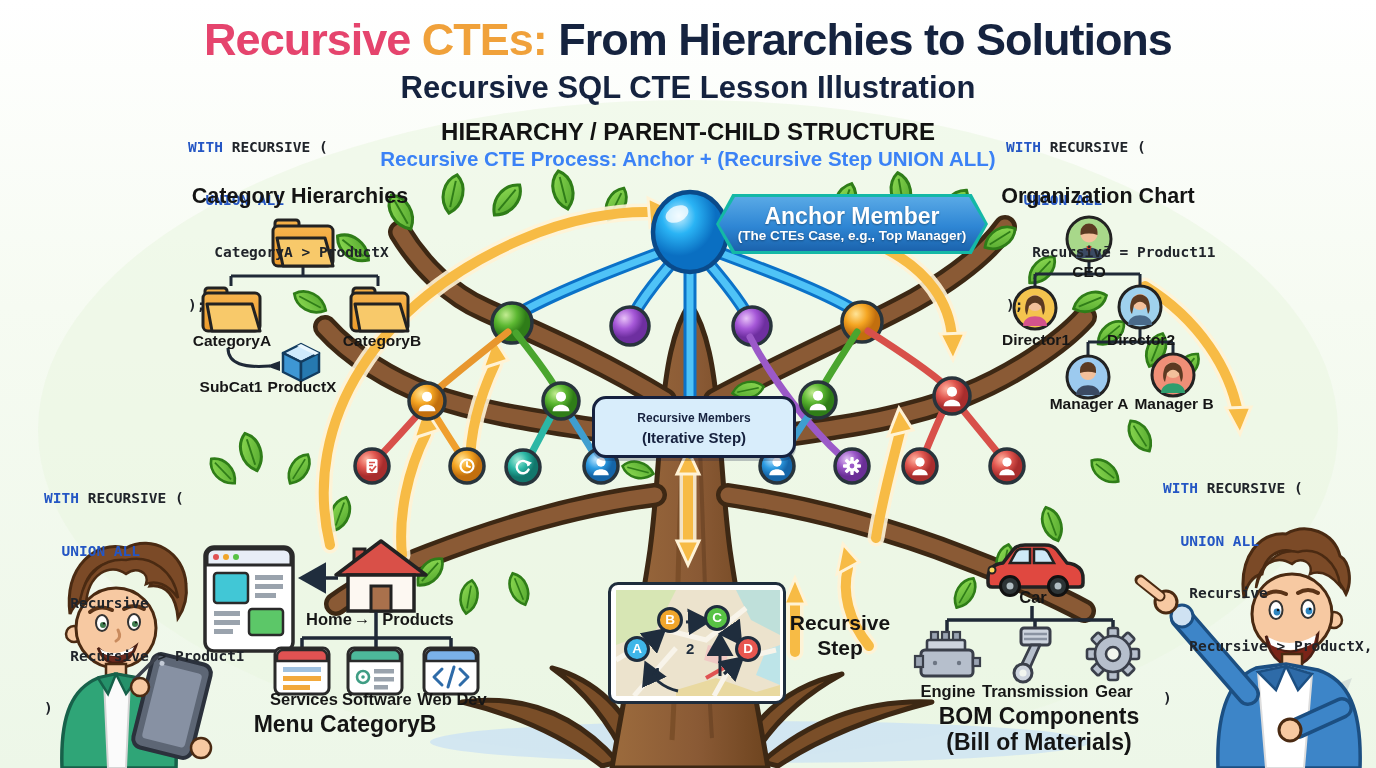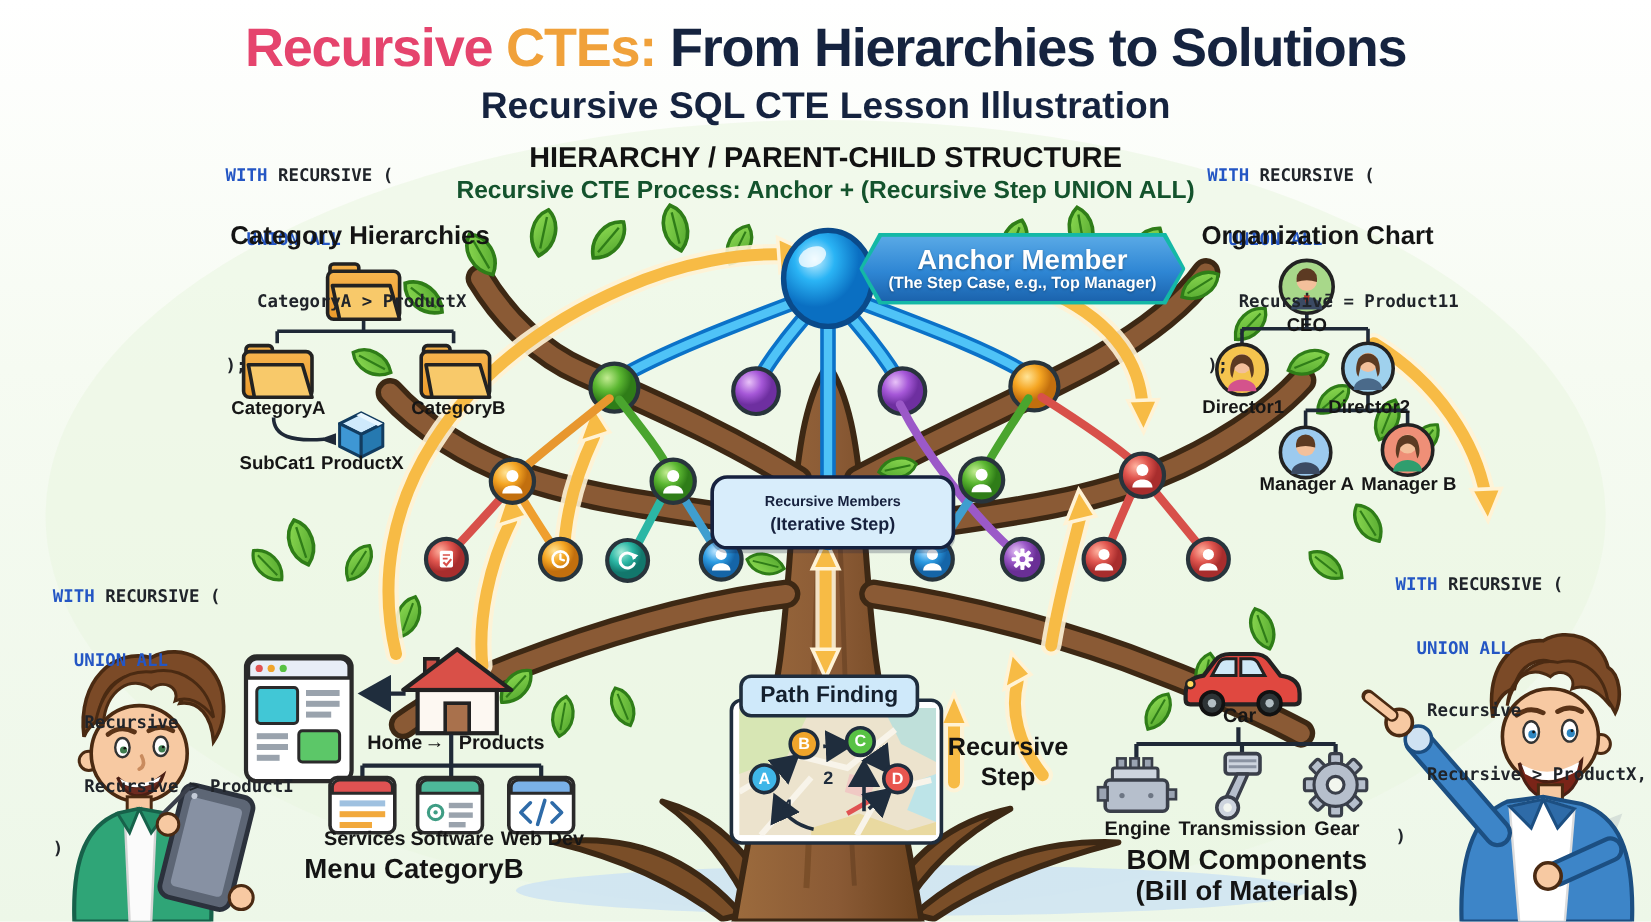--- a/index.html
+++ b/index.html
@@ -6,21 +6,21 @@
   body{width:1376px;height:768px;overflow:hidden;position:relative;
        font-family:"Liberation Sans",sans-serif;
        background:linear-gradient(180deg,#ffffff 0%,#f6fbf2 40%,#edf7e8 100%);}
   #stage{position:absolute;inset:0;width:1376px;height:664px;}
   #scene{position:absolute;left:0;top:0;z-index:1;}
   .ov{position:absolute;z-index:5;}
   .title{left:0;top:14px;width:1376px;text-align:center;font-size:45px;font-weight:800;letter-spacing:-1px;}
   .t-pink{color:#e5446d;} .t-orange{color:#f0a13a;} .t-navy{color:#15233f;}
   .subtitle{left:0;top:70px;width:1376px;text-align:center;font-size:31px;font-weight:800;color:#15233f;}
   .h1{left:0;top:118px;width:1376px;text-align:center;font-size:24px;font-weight:800;color:#121212;}
-  .h2{left:0;top:147px;width:1376px;text-align:center;font-size:20.5px;font-weight:800;color:#14532d;}
+  .h2{left:0;top:147px;width:1376px;text-align:center;font-size:20.5px;font-weight:800;color:#3b82f6;}
   .code{font-family:"DejaVu Sans Mono","Liberation Mono",monospace;font-size:14.5px;line-height:17.5px;
         font-weight:700;color:#20242a;white-space:pre;}
   .code .kw,.code .kwl{color:#2456c4;}
   .sec-title{font-size:21.5px;font-weight:800;color:#141414;text-align:center;}
   .lbl{font-size:15.5px;font-weight:700;color:#161616;text-align:center;white-space:nowrap;}
   .lbl-lg{font-size:16.5px;font-weight:700;color:#161616;text-align:center;white-space:nowrap;}
   .banner-outer{left:716px;top:194px;width:272px;height:60px;
      clip-path:polygon(0 50%,6% 0,94% 0,100% 50%,94% 100%,6% 100%);background:#14b8a6;}
   .banner-inner{position:absolute;inset:3px;clip-path:polygon(0 50%,6% 0,94% 0,100% 50%,94% 100%,6% 100%);
      background:linear-gradient(180deg,#59a9e6 0%,#2e86d4 55%,#1b63ad 100%);
@@ -603,21 +603,21 @@
 <div class="ov sec-title" style="left:968px;top:184px;width:260px">Organization Chart</div>
 <div class="ov lbl" style="left:1064px;top:263px;width:50px">CEO</div>
 <div class="ov lbl" style="left:997px;top:331px;width:78px">Director1</div>
 <div class="ov lbl" style="left:1102px;top:331px;width:78px">Director2</div>
 <div class="ov lbl" style="left:1046px;top:395px;width:86px">Manager A</div>
 <div class="ov lbl" style="left:1130px;top:395px;width:88px">Manager B</div>
 
 <div class="ov banner-outer">
   <div class="banner-inner">
     <div class="banner-l1">Anchor Member</div>
-    <div class="banner-l2">(The Step Case, e.g., Top Manager)</div>
+    <div class="banner-l2">(The CTEs Case, e.g., Top Manager)</div>
   </div>
 </div>
 <div class="ov infobox">
   <div class="info-l1">Recursive Members</div>
   <div class="info-l2">(Iterative Step)</div>
 </div>
 
 <div class="ov path-card">
   <svg width="164" height="106" viewBox="0 0 164 106">
     <defs>
@@ -640,21 +640,20 @@
     <g stroke="#1f2d3d" stroke-width="3" fill="none">
       <line x1="33" y1="53" x2="46" y2="42" marker-end="url(#mh2)"></line>
       <line x1="70" y1="32" x2="90" y2="31" marker-end="url(#mh2)"></line>
       <line x1="114" y1="38" x2="123" y2="51" marker-end="url(#mh2)"></line>
       <line x1="104" y1="86" x2="104" y2="48" marker-end="url(#mh2)"></line>
       <line x1="108" y1="84" x2="124" y2="70" marker-end="url(#mh2)"></line>
       <path d="M62,101 Q40,96 31,76" marker-end="url(#mh2)"></path>
     </g>
   </svg>
 </div>
-<div class="ov path-pill">Path Finding</div>
 <div class="map-node" style="left:624px;top:636px;background:#3fb6e8">A</div>
 <div class="map-node" style="left:657px;top:607px;background:#f0a52b">B</div>
 <div class="map-node" style="left:704px;top:605px;background:#58c244">C</div>
 <div class="map-node" style="left:735px;top:636px;background:#e8564f">D</div>
 <div class="map-num" style="left:686px;top:640px">2</div>
 <div class="map-num" style="left:652px;top:664px">4</div>
 
 <div class="ov rstep">
   <div>Recursive</div>
   <div>Step</div>

